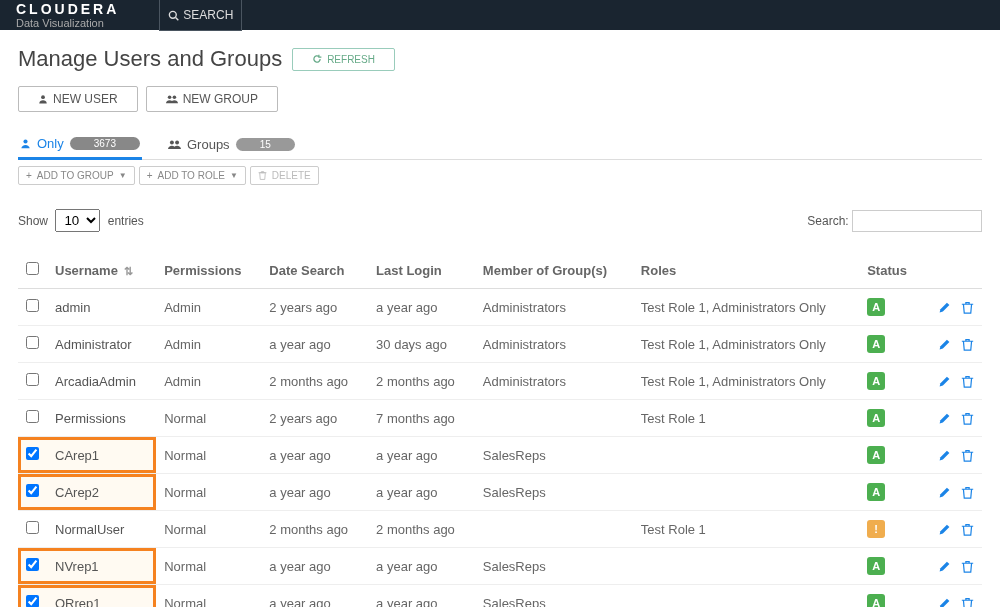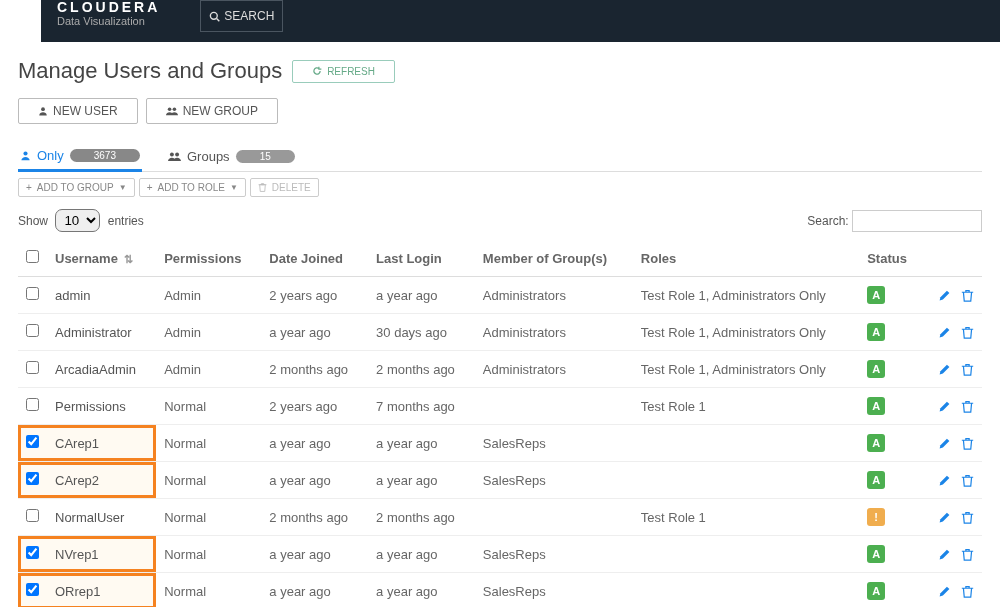--- a/index.html
+++ b/index.html
@@ -1,19 +1,19 @@
 <!DOCTYPE html>
 <html><head>
 <meta charset="utf-8">
 <style>
 * { box-sizing: border-box; margin: 0; padding: 0; }
 body { font-family: -apple-system, BlinkMacSystemFont, "Segoe UI", Helvetica, Arial, sans-serif; font-size: 13px; color: #333; background: #fff; }
 
 
-.navbar { background: #1a2530; color: #ccc; display: flex; align-items: flex-start; height: 42px; padding: 0 16px; margin-left: 41px; }
+.navbar { background: #1a2530; color: #ccc; display: flex; align-items: center; height: 30px; padding: 0 16px; }
 .brand { display: flex; flex-direction: column; color: #fff; margin-right: 40px; line-height: 1; }
 .brand-top { font-size: 14px; letter-spacing: 3px; font-weight: 600; }
 .brand-sub { font-size: 11px; color: #aaa; margin-top: 2px; }
 .nav-links { display: flex; gap: 28px; flex: 1; }
 .nav-link { color: #aab; font-size: 12px; letter-spacing: 1px; cursor: pointer; }
 .search-btn { border: 1px solid #4a5560; padding: 8px 8px; color: #ddd; font-size: 12px; display: flex; align-items: center; gap: 4px; cursor: pointer; }
 
 
 .page { padding: 16px 18px; }
 .page-header { display: flex; align-items: center; gap: 10px; margin-bottom: 14px; }
@@ -28,21 +28,21 @@
 .tab { display: flex; align-items: center; gap: 6px; padding: 6px 2px; font-size: 13px; color: #555; cursor: pointer; }
 .tab.active { color: #1b84e7; border-bottom: 3px solid #1b84e7; margin-bottom: -1px; font-weight: 500; }
 .badge { background: #999; color: #fff; border-radius: 9px; padding: 1px 24px; font-size: 10px; }
 .tab.active .badge { background: #888; }
 
 
 .bulk-row { display: flex; gap: 4px; margin-bottom: 12px; }
 
 
 .controls-row { display: flex; justify-content: space-between; align-items: center; margin-bottom: 8px; font-size: 12px; color: #555; }
-.controls-row select { margin: 0 4px; padding: 2px 4px; border-radius: 7px; }
+.controls-row select { margin: 12px 4px; padding: 2px 4px; }
 .search-right input { border: 1px solid #ccc; padding: 3px 6px; width: 130px; font-size: 12px; }
 
 
 table.data { width: 100%; border-collapse: collapse; }
 table.data th { text-align: left; font-weight: 600; color: #666; font-size: 13px; padding: 10px 8px; border-bottom: 1px solid #ddd; }
 table.data td { padding: 9px 8px; border-bottom: 1px solid #eee; color: #666; font-size: 13px; }
 table.data th.chk, table.data td.chk { width: 28px; text-align: center; }
 .username { font-weight: 500; color: #555; }
 .highlighted td.chk, .highlighted td.uname { background: rgba(255,165,0,0.05); }
 .highlighted td.uname { box-shadow: inset -3px 0 0 #f58220, inset 0 -3px 0 #f58220, inset 0 3px 0 #f58220; }
@@ -171,21 +171,21 @@
       <input type="text" style="">
     </div>
   </div>
 
   <table class="data">
     <thead>
       <tr>
         <th class="chk"><input type="checkbox" style=""></th>
         <th><span>Username</span><span class="sort-icon">⇅</span></th>
         <th>Permissions</th>
-        <th>Date Joined</th>
+        <th>Date Search</th>
         <th>Last Login</th>
         <th>Member of Group(s)</th>
         <th>Roles</th>
         <th>Status</th>
         <th style="width:60px;"></th>
       </tr>
     </thead>
     <tbody id="tbody">
         <tr>
           <td class="chk"><input type="checkbox" style=""></td>

